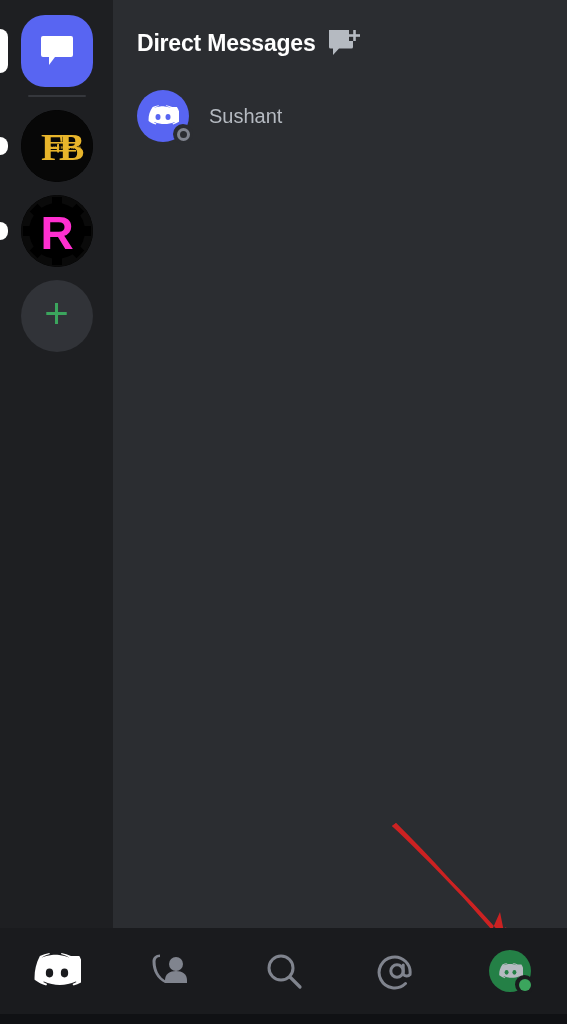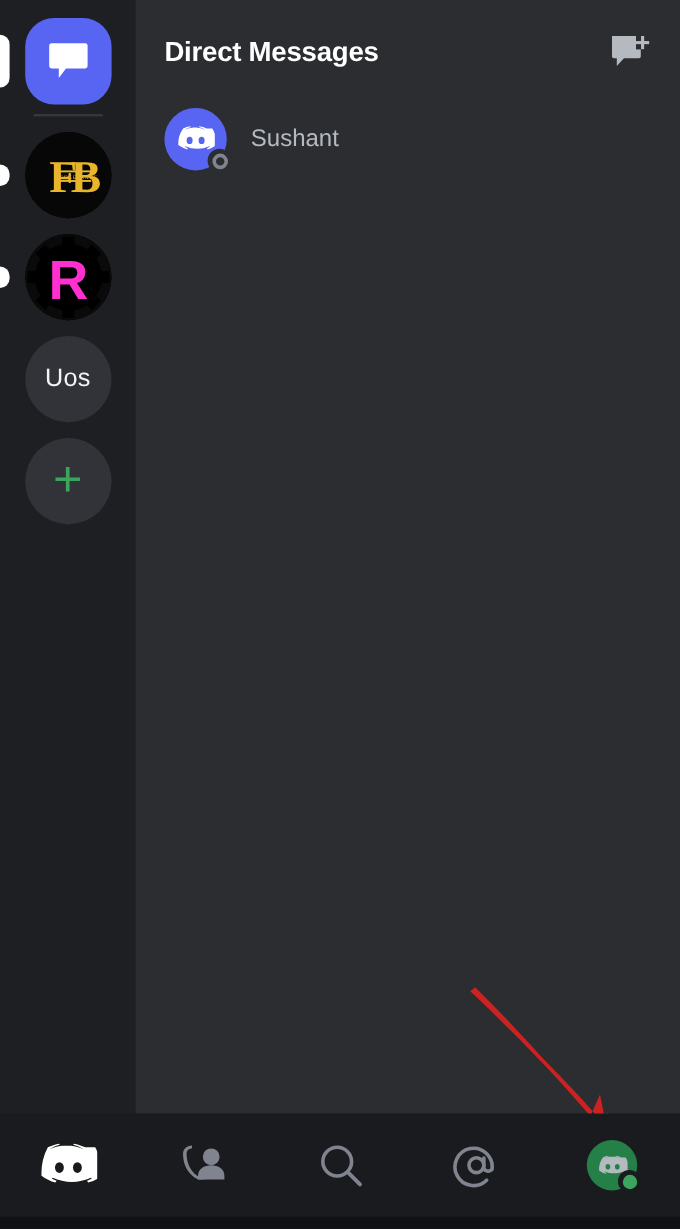--- a/index.html
+++ b/index.html
@@ -74,21 +74,21 @@
   }
 
   
   .main-panel {
     position: absolute;
     left: 113px; top: 0;
     width: 454px; height: 928px;
     background: #2b2d31;
   }
   .dm-header {
-    display: flex; align-items: center; justify-content: space-between;
+    display: flex; align-items: center; 
     padding: 22px 24px 0 24px;
     height: 64px;
     gap: 10px;
   }
   .dm-title {
     color: #ffffff;
     font-size: 23px;
     font-weight: bold;
     letter-spacing: -0.2px;
   }
@@ -246,25 +246,20 @@
             <rect x="11" y="11" width="11" height="11" transform="rotate(45 16.5 16.5)"></rect>
             <rect x="50" y="11" width="11" height="11" transform="rotate(45 55.5 16.5)"></rect>
             <rect x="11" y="50" width="11" height="11" transform="rotate(45 16.5 55.5)"></rect>
             <rect x="50" y="50" width="11" height="11" transform="rotate(45 55.5 55.5)"></rect>
           </g>
           <text x="36" y="54" text-anchor="middle" font-family="Liberation Sans, sans-serif" font-size="46" font-weight="bold" fill="#ff2fd0">R</text>
         </svg>
       </div>
     </div>
 
-    <div class="rail-item">
-      <div class="icon-circle grey">
-        <span class="uos-text">Uos</span>
-      </div>
-    </div>
 
     <div class="rail-item">
       <div class="icon-circle grey">
         <span class="plus-sign">+</span>
       </div>
     </div>
   </div>
 
   <div class="main-panel">
 

